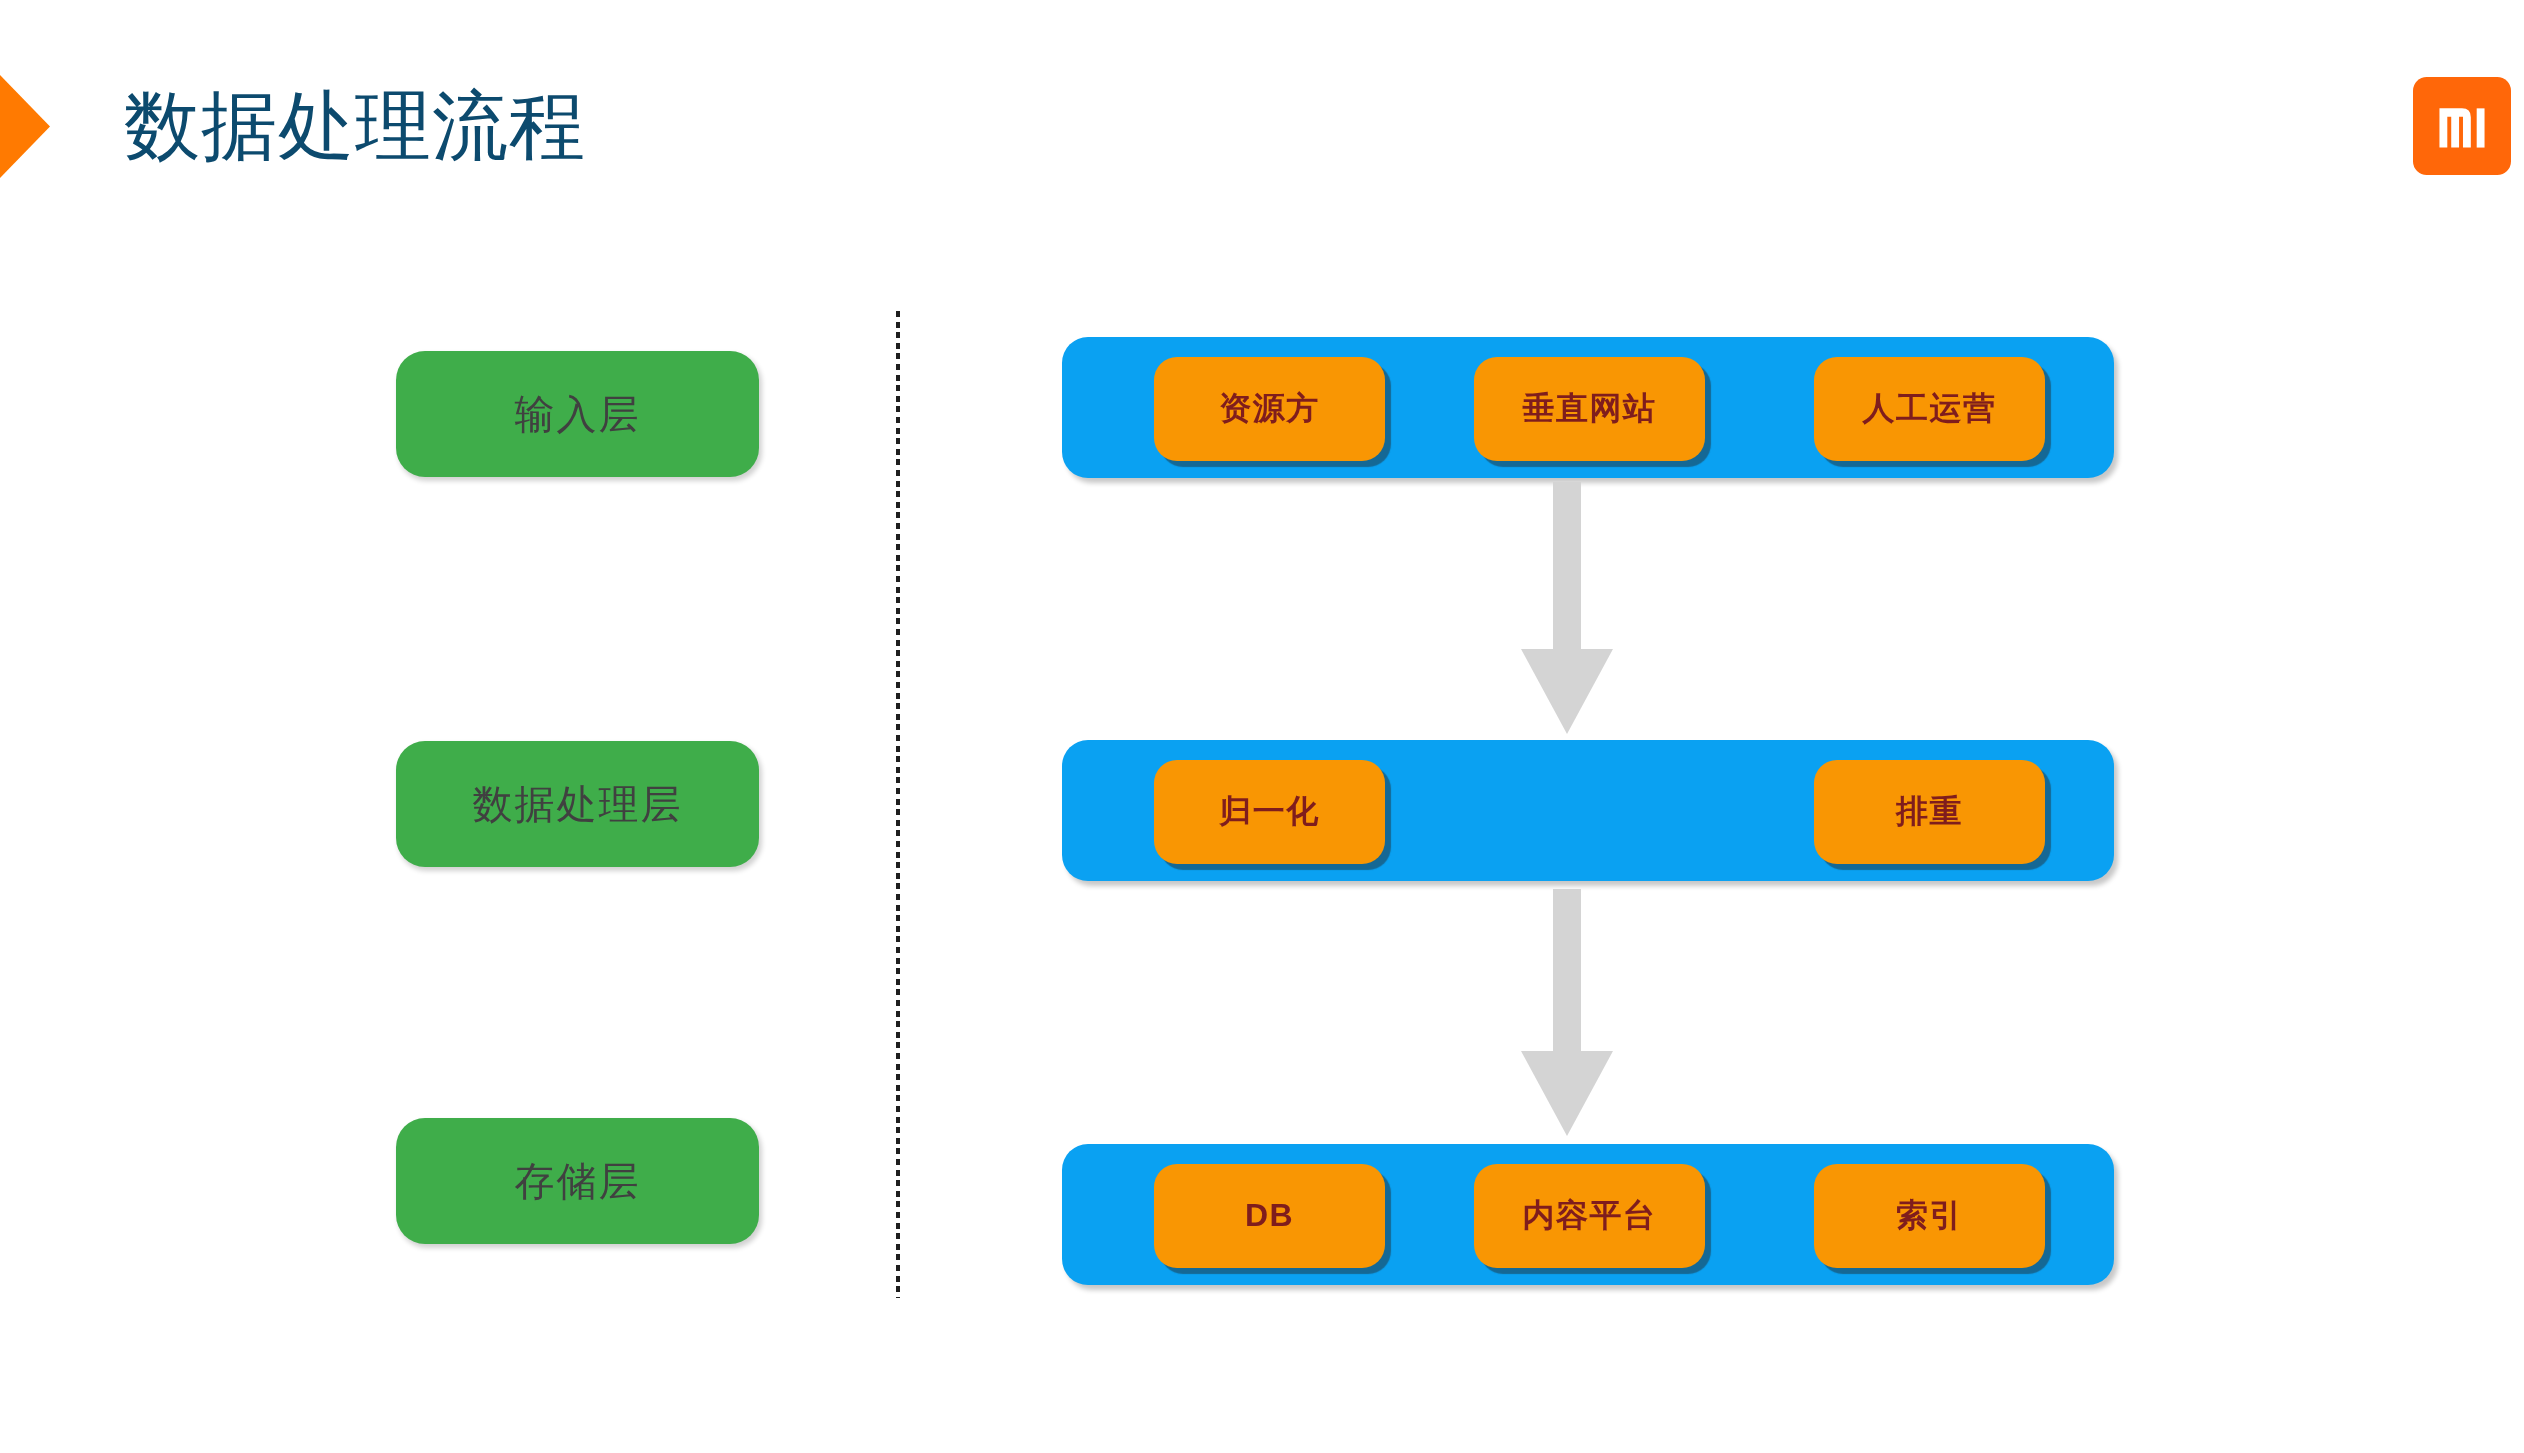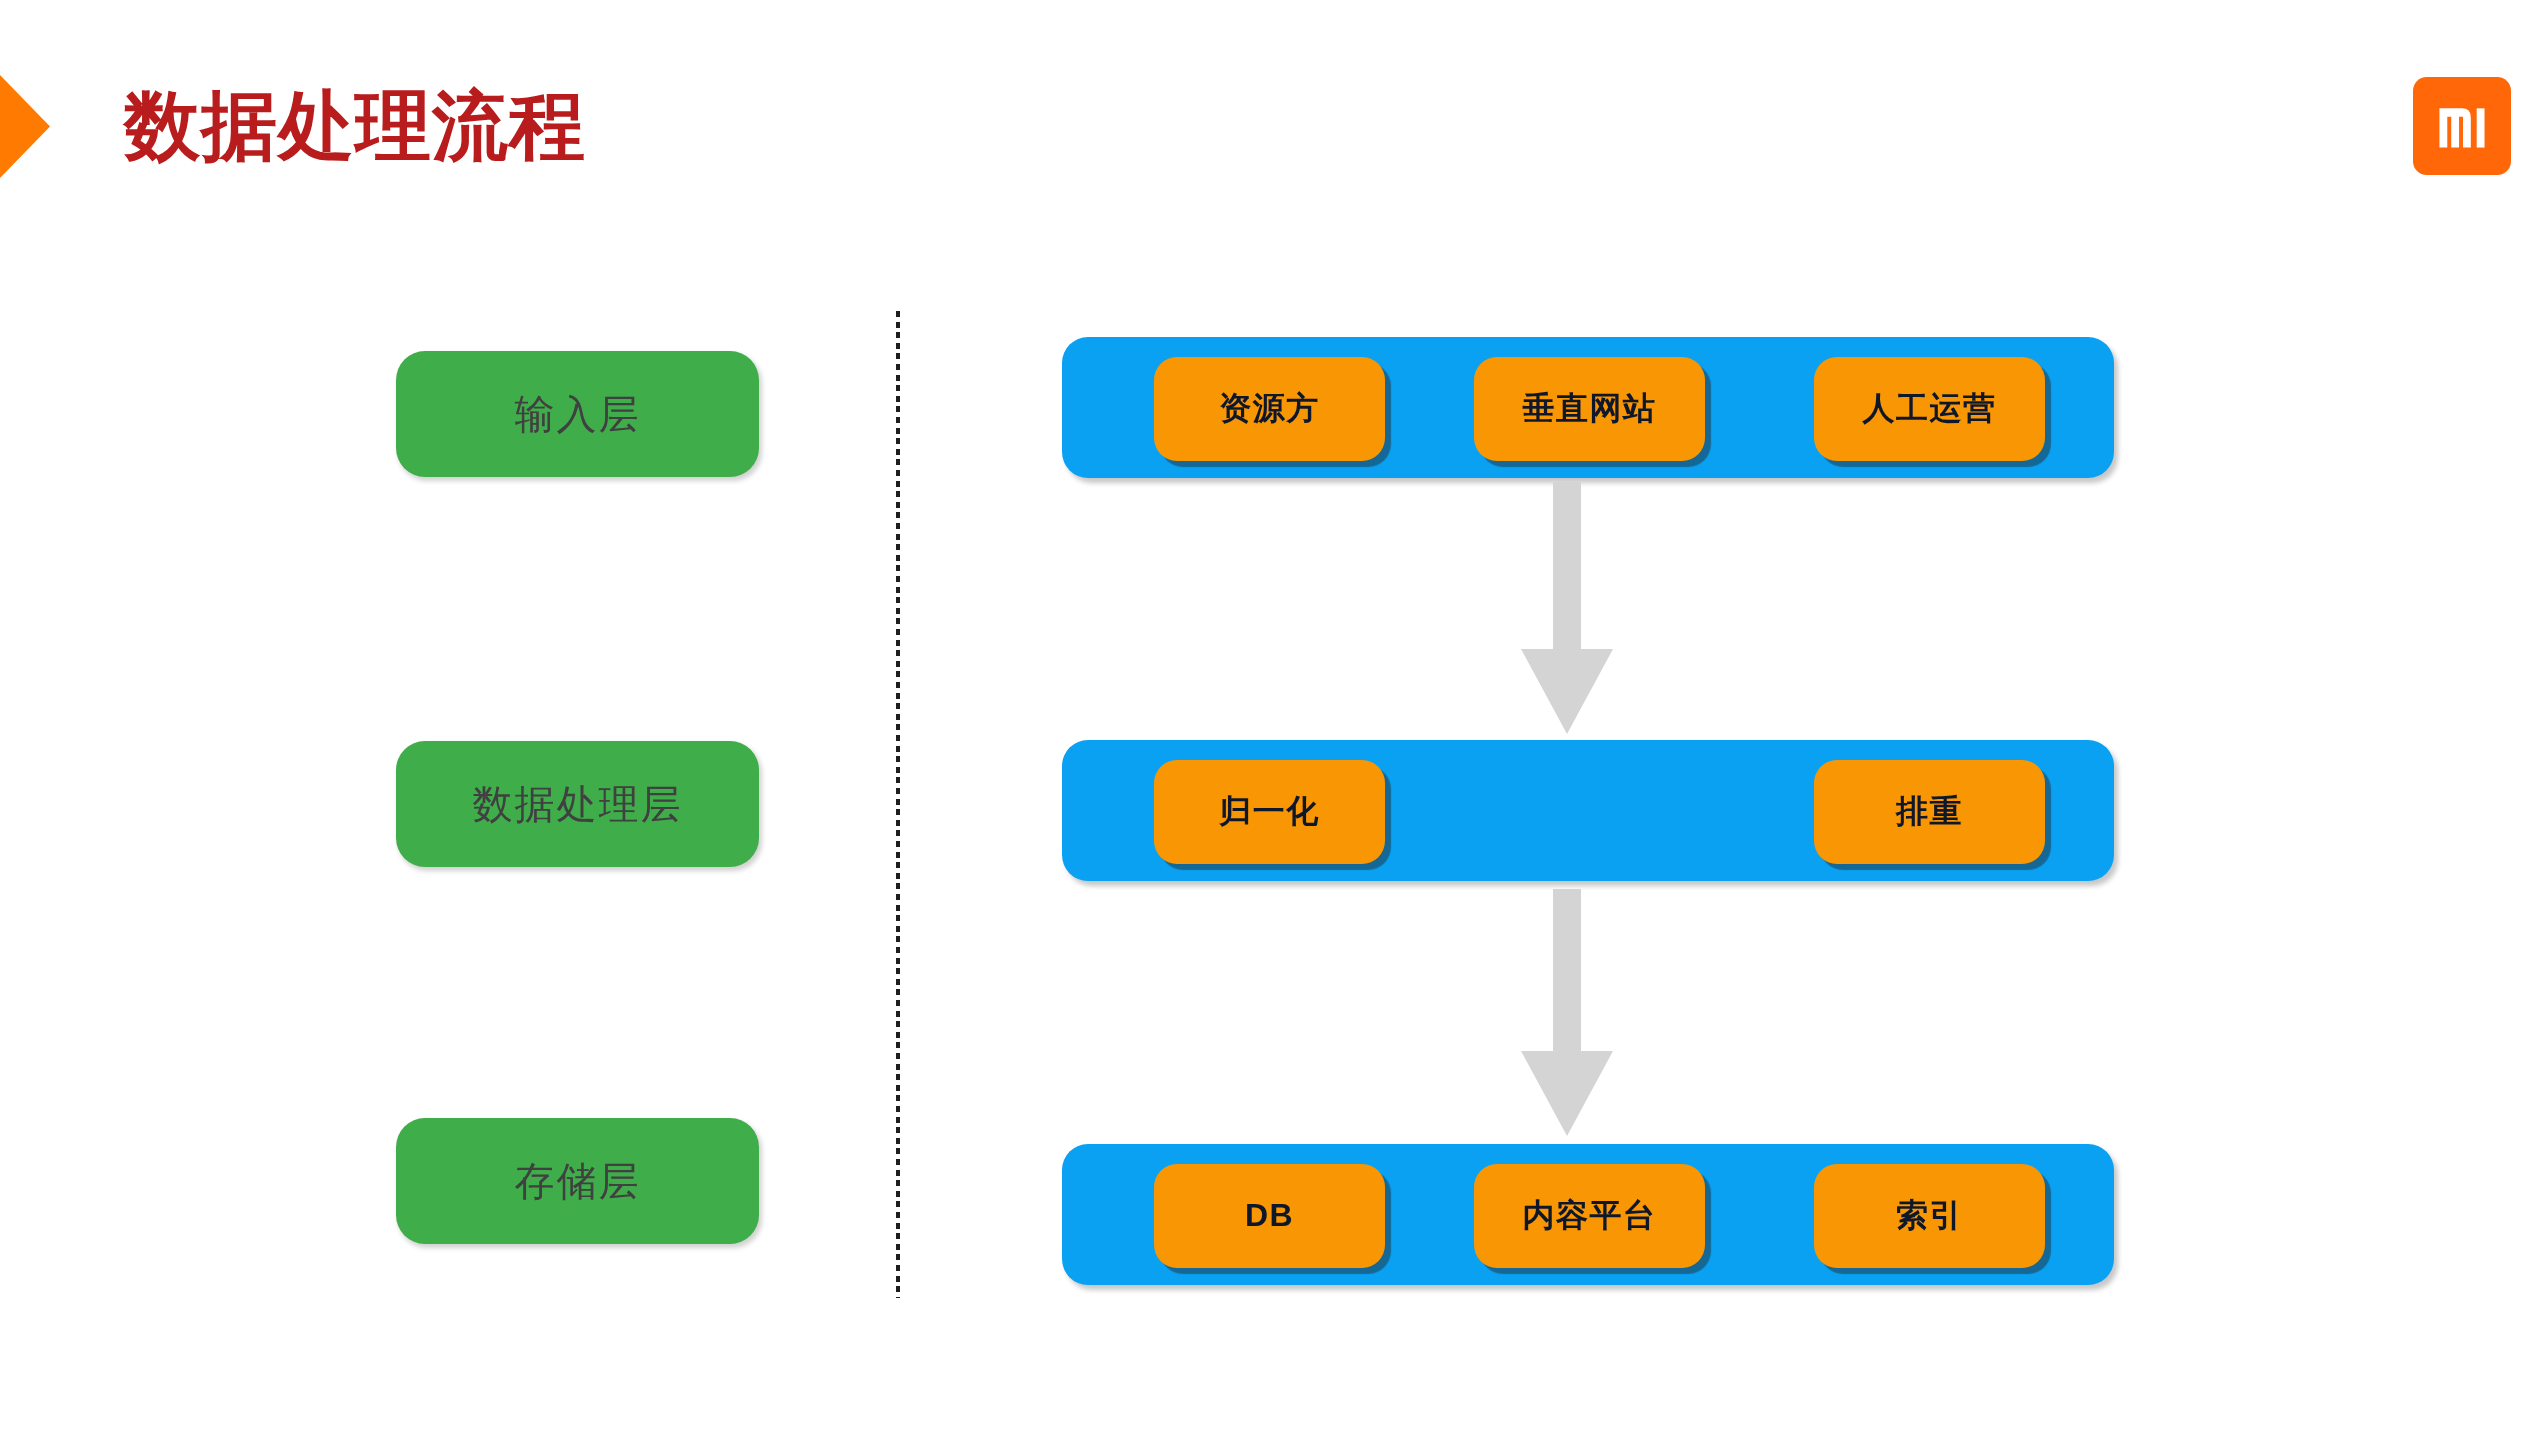--- a/index.html
+++ b/index.html
@@ -8,21 +8,21 @@
     font-family:"Liberation Sans","DejaVu Sans",sans-serif;
   }
   
   .chevron{
     position:absolute;left:0;top:75px;width:50px;height:103px;
     background:#FF7A01;
     clip-path:polygon(0 0,100% 50%,0 100%);
   }
   .title{
     position:absolute;left:124px;top:86px;
-    font-size:76px;line-height:1.05;font-weight:700;color:#b91c1c;
+    font-size:76px;line-height:1.05;font-weight:400;color:#0c4a6e;
     letter-spacing:1px;white-space:nowrap;
   }
   .mi-logo{position:absolute;left:2413px;top:77px;width:98px;height:98px;}
   
   .green-box{
     position:absolute;left:396px;width:363px;height:126px;border-radius:29px;
     background:#3FAD4A;color:#404040;font-size:40px;font-weight:400;
     display:flex;align-items:center;justify-content:center;
     box-shadow:2.5px 3.5px 5px rgba(0,0,0,0.18);
     letter-spacing:2px;
@@ -39,21 +39,21 @@
   .bar{
     position:absolute;left:1062px;width:1052px;height:141px;border-radius:26px;
     background:#0AA1F2;
     box-shadow:4px 5px 5px rgba(0,0,0,0.22);
   }
   .bar.r1{top:337px;}
   .bar.r2{top:740px;}
   .bar.r3{top:1144px;text-align:center;}
   .node{
     position:absolute;top:19.7px;width:231px;height:104px;border-radius:23px;
-    background:#F99603;color:#0f172a;font-size:32px;font-weight:700;
+    background:#F99603;color:#7f1d1d;font-size:32px;font-weight:700;
     display:flex;align-items:center;justify-content:center;
     box-shadow:6px 6px 1px rgba(35,35,35,0.45);
     letter-spacing:1.5px;white-space:nowrap;
   }
   .node.c1{left:92px;}
   .node.c2{left:412px;}
   .node.c3{left:752px;}
   
   .arrow{position:absolute;left:1521px;width:92px;}
   .arrow .shaft{width:28px;height:100%;margin:0 auto;background:#D4D4D4;}

